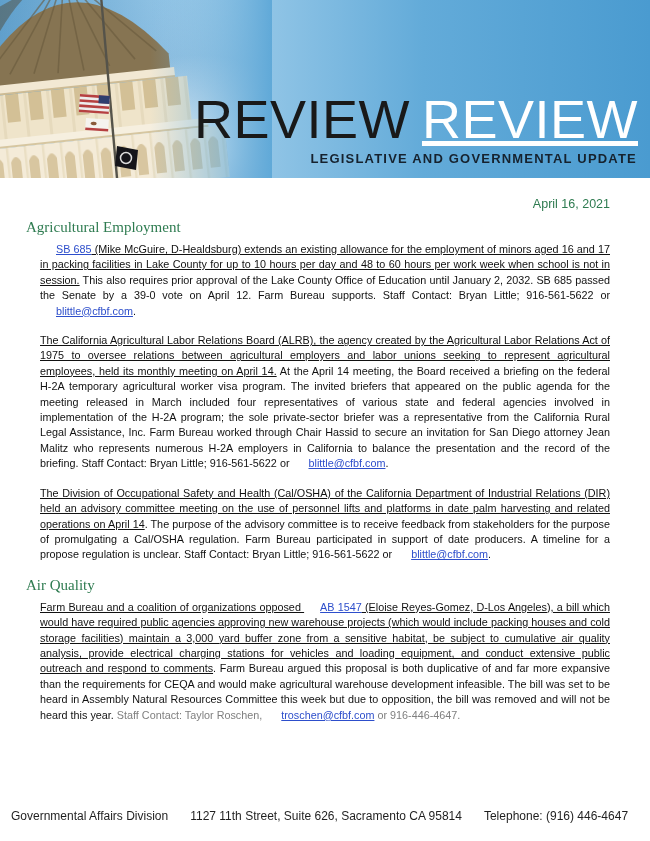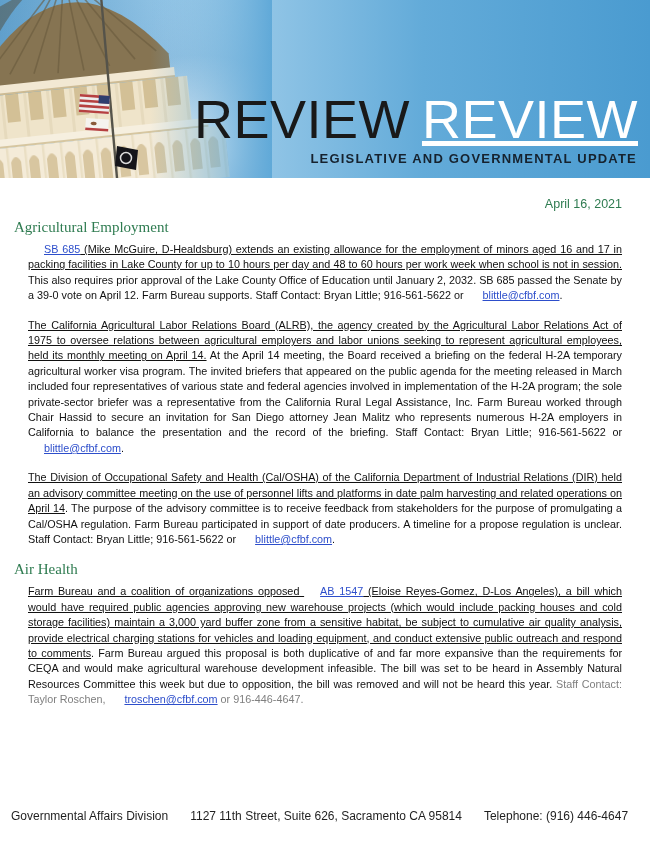--- a/index.html
+++ b/index.html
@@ -22,21 +22,21 @@
   .brand{position:absolute;top:22px;right:22px;display:flex;align-items:flex-start;gap:10px;color:#fff;}
   .fb-mark{width:86px;height:62px;display:block;}
   .brand-text{display:flex;flex-direction:column;line-height:1;padding-top:6px;}
   .brand-name1{font-size:27px;font-weight:700;letter-spacing:.3px;}
   .brand-name2{font-size:16px;font-weight:700;margin-top:3px;}
   .m-title{position:absolute;top:92px;right:12px;font-size:54px;font-weight:400;letter-spacing:.5px;line-height:1;white-space:nowrap;}
   .t-dark{color:#191919;margin-right:12px;}
   .t-light{color:#ffffff;text-decoration:underline;}
   .m-sub{position:absolute;top:151px;right:13px;font-size:13px;font-weight:700;letter-spacing:1.2px;color:#16222e;}
   
-  .content{padding:0 28px;}
+  .content{padding:0 40px;}
   .date-line{margin-top:19px;margin-bottom:8px;text-align:right;font-size:12.5px;color:var(--green);}
   h2.sec{font-size:15px;font-weight:400;color:var(--green);margin:0 0 6px -14px;font-family:Liberation Serif, serif;}
   h2.sec.sec-2{margin-top:6px;}
   p.body{font-size:10.8px;line-height:15.4px;text-align:justify;margin:0 0 14px 0;color:#111;}
   a.lnk{color:var(--link);text-decoration:underline;cursor:pointer;margin-left:16px;}
   .u{text-decoration:underline;}
   .gray{color:var(--gray);}
   
   .footer{position:absolute;bottom:18px;left:0;right:0;text-align:left;font-size:12px;color:#1f1f1f;}
   .footer span{margin:0 11px;}
@@ -147,21 +147,21 @@
       <h2 class="sec">Agricultural Employment</h2>
 
       <p class="body"><a class="lnk">SB 685</a><span class="u"> (Mike McGuire, D-Healdsburg) extends an existing allowance for the employment of minors aged 16 and 17 in packing facilities in Lake County for up to 10 hours per day and 48 to 60 hours per work week when school is not in session.</span><span> This also requires prior approval of the Lake County Office of Education until January 2, 2032. SB 685 passed the Senate by a 39-0 vote on April 12. Farm Bureau supports. Staff Contact: Bryan Little; 916-561-5622 or </span><a class="lnk">blittle@cfbf.com</a><span>.</span></p>
 
       <p class="body"><span class="u">The California Agricultural Labor Relations Board (ALRB), the agency created by the Agricultural Labor Relations Act of 1975 to oversee relations between agricultural employers and labor unions seeking to represent agricultural employees, held its monthly meeting on April 14.</span><span>  At the April 14 meeting, the Board received a briefing on the federal H-2A temporary agricultural worker visa program.  The invited briefers that appeared on the public agenda for the meeting released in March included four representatives of various state and federal agencies involved in implementation of the H-2A program; the sole private-sector briefer was a representative from the California Rural Legal Assistance, Inc.  Farm Bureau worked through Chair Hassid to secure an invitation for San Diego attorney Jean Malitz who represents numerous H-2A employers in California to balance the presentation and the record of the briefing.  Staff Contact: Bryan Little; 916-561-5622 or </span><a class="lnk">blittle@cfbf.com</a><span>.</span></p>
 
       <p class="body"><span class="u">The Division of Occupational Safety and Health (Cal/OSHA) of the California Department of Industrial Relations (DIR) held an advisory committee meeting on the use of personnel lifts and platforms in date palm harvesting and related operations on April 14</span><span>.  The purpose of the advisory committee is to receive feedback from stakeholders for the purpose of promulgating a Cal/OSHA regulation.  Farm Bureau participated in support of date producers.  A timeline for a propose regulation is unclear.   Staff Contact: Bryan Little; 916-561-5622 or </span><a class="lnk">blittle@cfbf.com</a><span>.</span></p>
     </section>
 
     <section>
-      <h2 class="sec sec-2">Air Health</h2>
+      <h2 class="sec sec-2">Air Quality</h2>
 
       <p class="body"><span class="u">Farm Bureau and a coalition of organizations opposed </span><a class="lnk">AB 1547</a><span class="u"> (Eloise Reyes-Gomez, D-Los Angeles), a bill which would have required public agencies approving new warehouse projects (which would include packing houses and cold storage facilities) maintain a 3,000 yard buffer zone from a sensitive habitat, be subject to cumulative air quality analysis, provide electrical charging stations for vehicles and loading equipment, and conduct extensive public outreach and respond to comments</span><span>. Farm Bureau argued this proposal is both duplicative of and far more expansive than the requirements for CEQA and would make agricultural warehouse development infeasible. The bill was set to be heard in Assembly Natural Resources Committee this week but due to opposition, the bill was removed and will not be heard this year. </span><span class="gray"> Staff Contact: Taylor Roschen, </span><a class="lnk">troschen@cfbf.com</a><span class="gray"> or 916-446-4647.</span></p>
     </section>
   </main>
 
   <footer class="footer">
     <span>Governmental Affairs Division</span><span>1127 11th Street, Suite 626, Sacramento CA 95814</span><span>Telephone: (916) 446-4647</span>
   </footer>
 
 </div>

